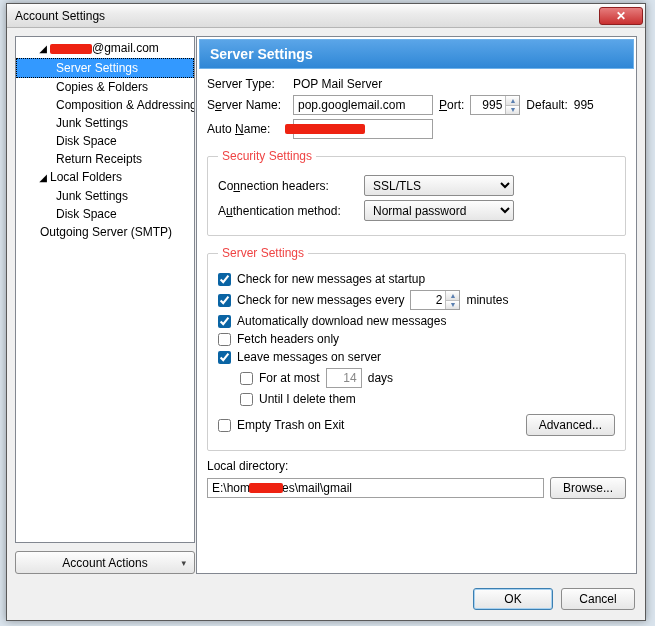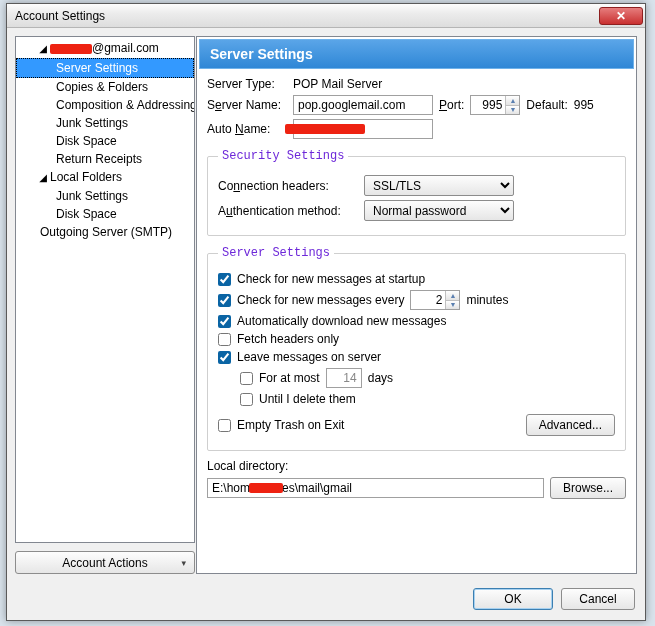--- a/index.html
+++ b/index.html
@@ -107,21 +107,21 @@
   .spin .arrows { display:flex; flex-direction:column; width:14px; }
   .spin .arrows span { flex:1; display:flex; align-items:center; justify-content:center; font-size:7px; background:linear-gradient(#fff,#e3e3e3); border-left:1px solid #c0c0c0; cursor:pointer; color:#5a7fb0; }
   .spin .arrows span:first-child { border-bottom:1px solid #c0c0c0; }
 
   fieldset {
     border:1px solid #cfcfcf;
     border-radius:2px;
     margin:10px 0 6px 0;
     padding:8px 10px 10px 10px;
   }
-  fieldset legend { padding:0 4px; color:#6d28d9;font-family:Liberation Mono, monospace; }
+  fieldset legend { padding:0 4px; color:#ef4444; }
 
   select.combo {
     height:21px;
     border:1px solid #8c8c8c;
     border-radius:2px;
     background:linear-gradient(#fdfdfd,#e6e6e6);
     font:inherit;
     padding:1px 4px;
     min-width:150px;
   }

